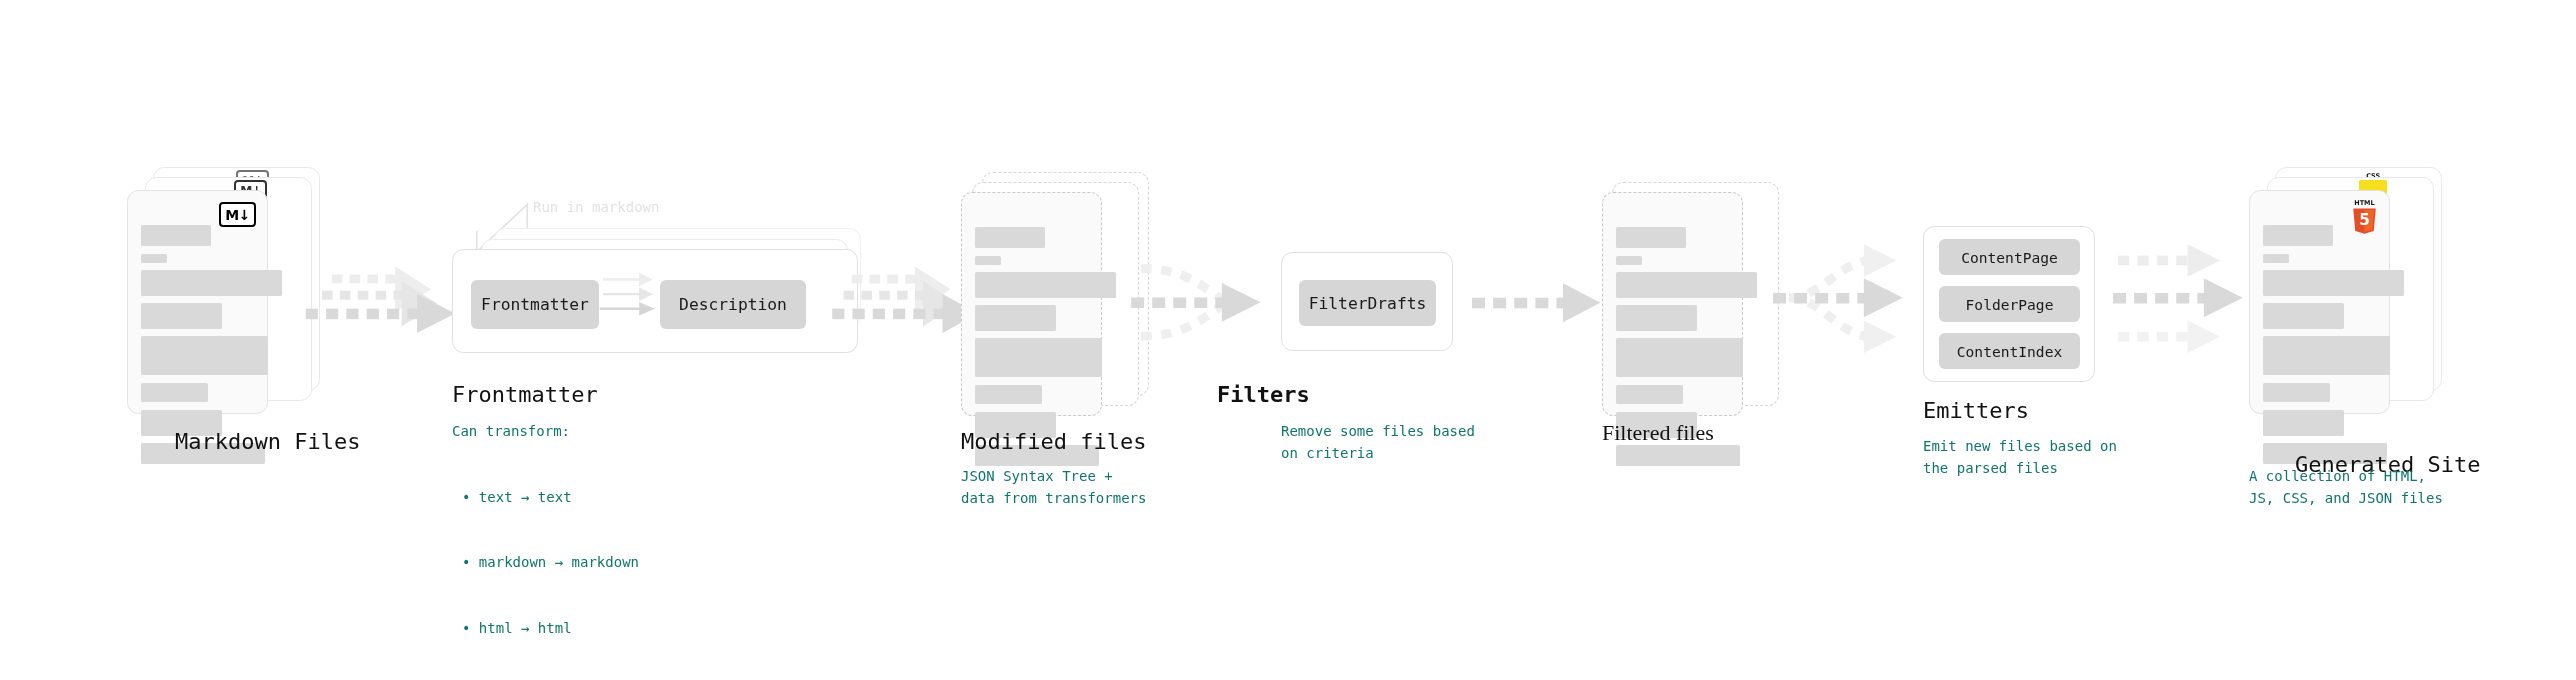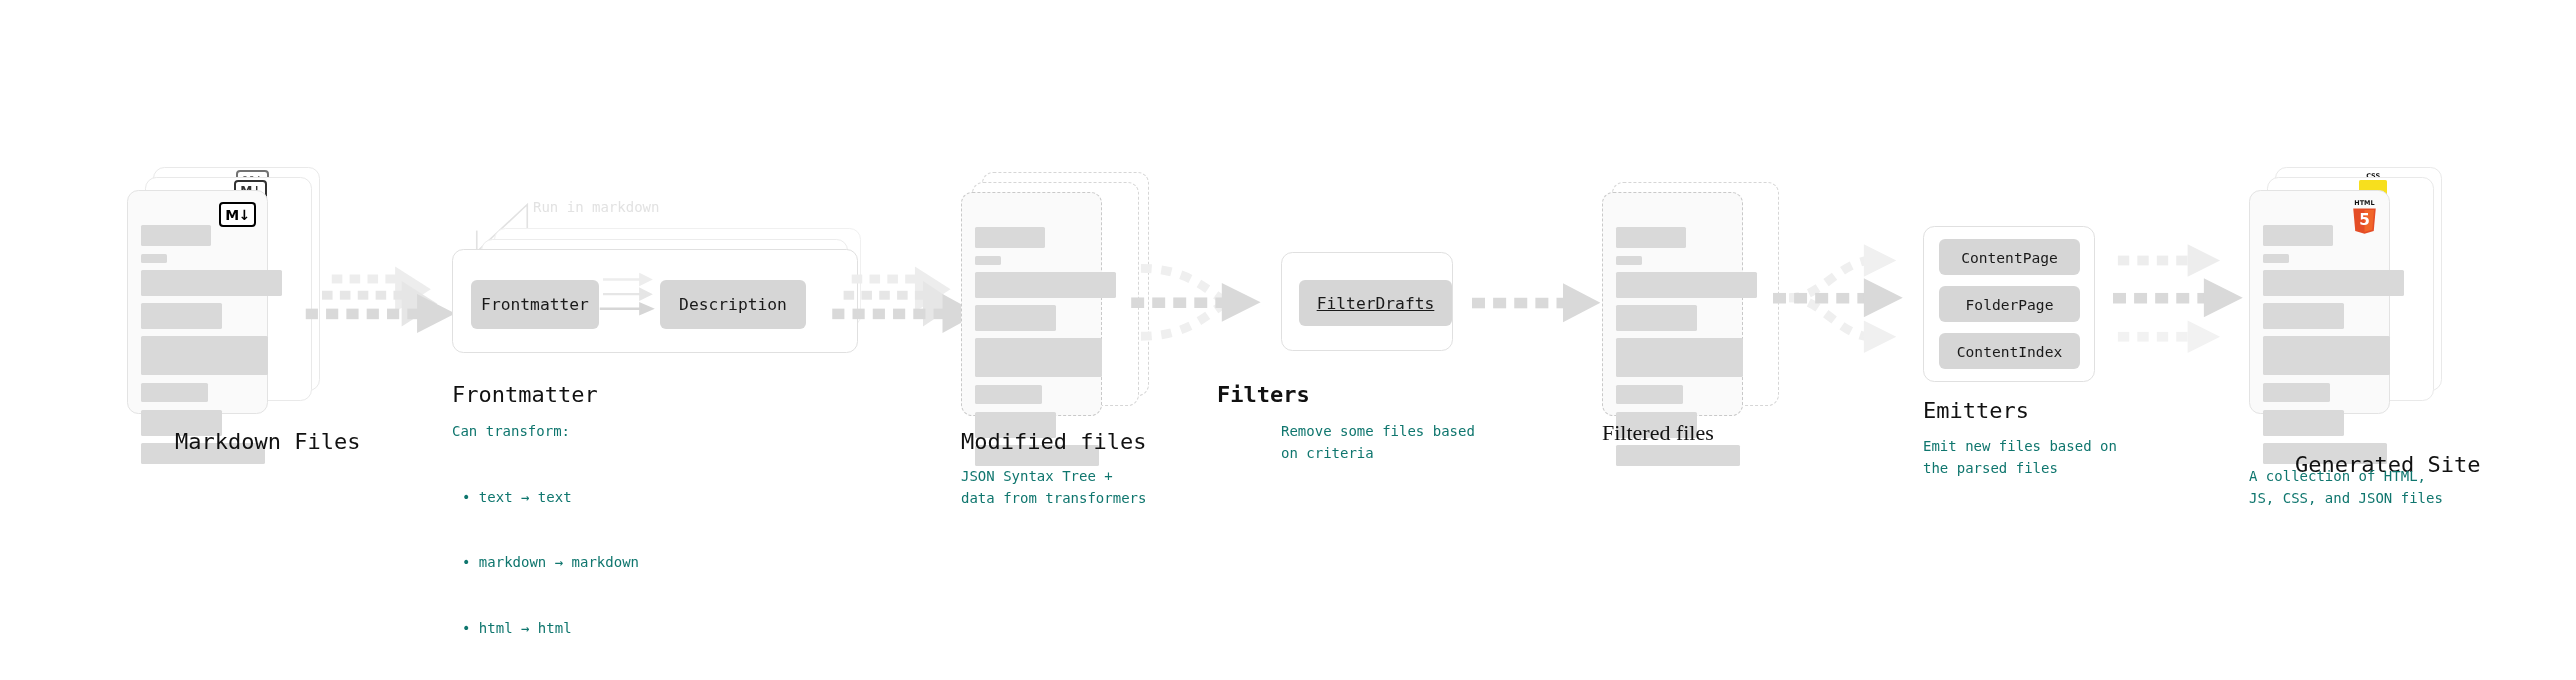--- a/index.html
+++ b/index.html
@@ -234,21 +234,21 @@
         <rect x="26" y="50" width="16" height="13"></rect>
       <rect x="52" y="50" width="16" height="13"></rect>
         <rect x="78" y="50" width="16" height="13"></rect>
       <rect x="104" y="50" width="16" height="13"></rect>
       <polygon points="112,32 160,56 112,80"></polygon>
     </g>
   </svg>
 
   <div class="node">
     <div class="groupbox" style="left:1281px;top:252px;width:172px;height:99px;"></div>
-    <div class="pill" style="left:1299px;top:280px;width:153px;height:46px;text-decoration:underline;">FilterDrafts</div>
+    <div class="pill" style="left:1299px;top:280px;width:137px;height:46px;">FilterDrafts</div>
     <div class="title" style="left:1217px;top:382px;font-weight:bold;">Filters</div>
     <div class="sub" style="left:1281px;top:421px;">Remove some files based
 on criteria</div>
   </div>
 
   <svg class="node" style="left:1472px;top:283px;" width="130" height="49" viewBox="0 0 160 60">
     <g fill="#d9d9d9">
       <rect x="0" y="18" width="16" height="13"></rect>
         <rect x="26" y="18" width="16" height="13"></rect>
       <rect x="52" y="18" width="16" height="13"></rect>

